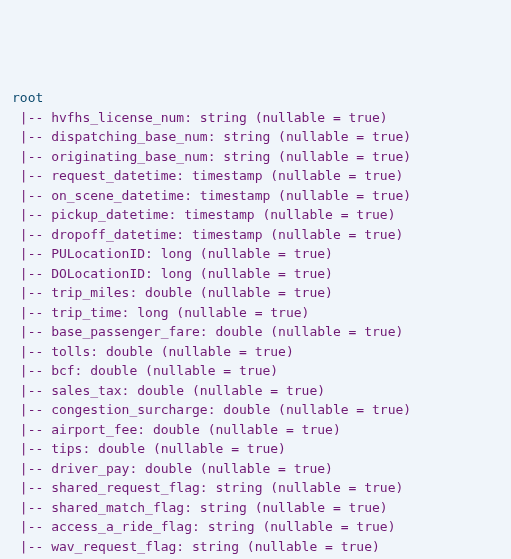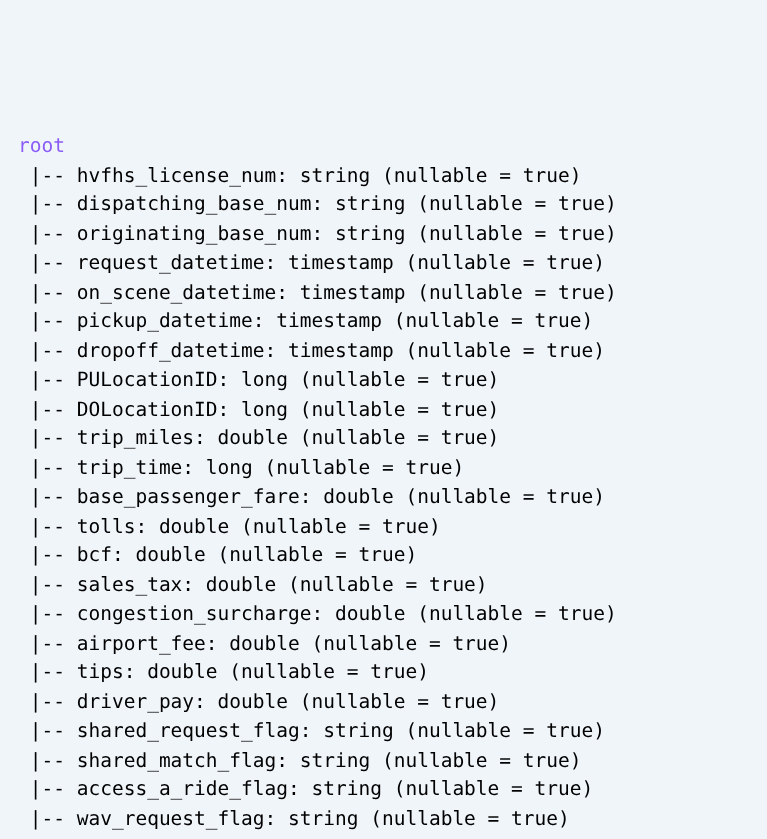--- a/index.html
+++ b/index.html
@@ -6,22 +6,22 @@
     body {
       background: #f0f5fa;
       font-family: Consolas, Monaco, monospace;
       font-size: 13px;
       color: #333333;
       padding: 10px 12px;
       width: 511px;
       line-height: 1.5;
       white-space: pre;
     }
-    .root-label { color: #8b5cf6; }
-    .field-row { color: #000000; }
+    .root-label { color: #0c4a6e; }
+    .field-row { color: #701a75; }
   </style>
 </head>
 <body>
 
 
 
 <div id="schema-container"><div class="root-label">root</div><div class="field-row"> |-- hvfhs_license_num: string (nullable = true)</div><div class="field-row"> |-- dispatching_base_num: string (nullable = true)</div><div class="field-row"> |-- originating_base_num: string (nullable = true)</div><div class="field-row"> |-- request_datetime: timestamp (nullable = true)</div><div class="field-row"> |-- on_scene_datetime: timestamp (nullable = true)</div><div class="field-row"> |-- pickup_datetime: timestamp (nullable = true)</div><div class="field-row"> |-- dropoff_datetime: timestamp (nullable = true)</div><div class="field-row"> |-- PULocationID: long (nullable = true)</div><div class="field-row"> |-- DOLocationID: long (nullable = true)</div><div class="field-row"> |-- trip_miles: double (nullable = true)</div><div class="field-row"> |-- trip_time: long (nullable = true)</div><div class="field-row"> |-- base_passenger_fare: double (nullable = true)</div><div class="field-row"> |-- tolls: double (nullable = true)</div><div class="field-row"> |-- bcf: double (nullable = true)</div><div class="field-row"> |-- sales_tax: double (nullable = true)</div><div class="field-row"> |-- congestion_surcharge: double (nullable = true)</div><div class="field-row"> |-- airport_fee: double (nullable = true)</div><div class="field-row"> |-- tips: double (nullable = true)</div><div class="field-row"> |-- driver_pay: double (nullable = true)</div><div class="field-row"> |-- shared_request_flag: string (nullable = true)</div><div class="field-row"> |-- shared_match_flag: string (nullable = true)</div><div class="field-row"> |-- access_a_ride_flag: string (nullable = true)</div><div class="field-row"> |-- wav_request_flag: string (nullable = true)</div><div class="field-row"> |-- wav_match_flag: string (nullable = true)</div></div>
 
 
 

